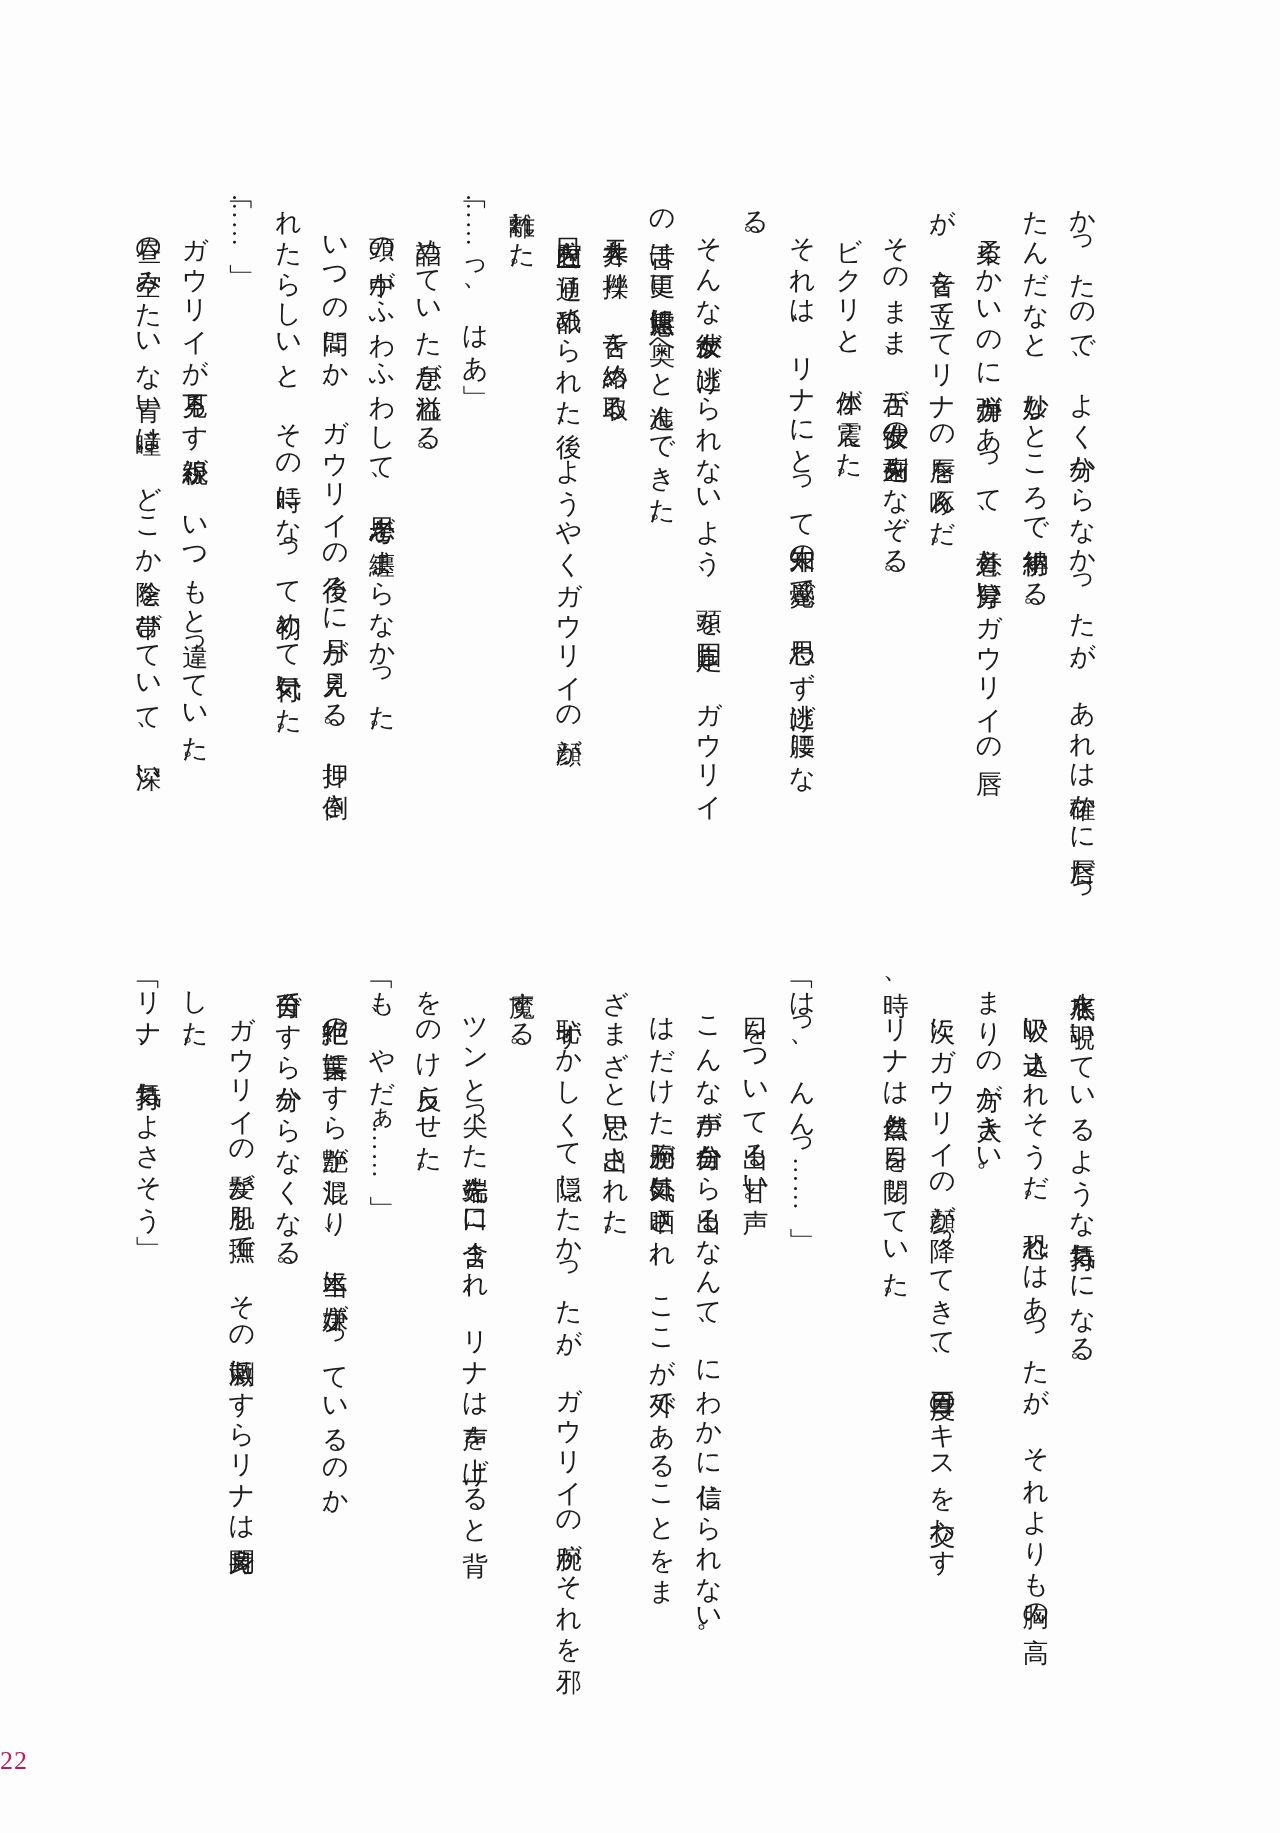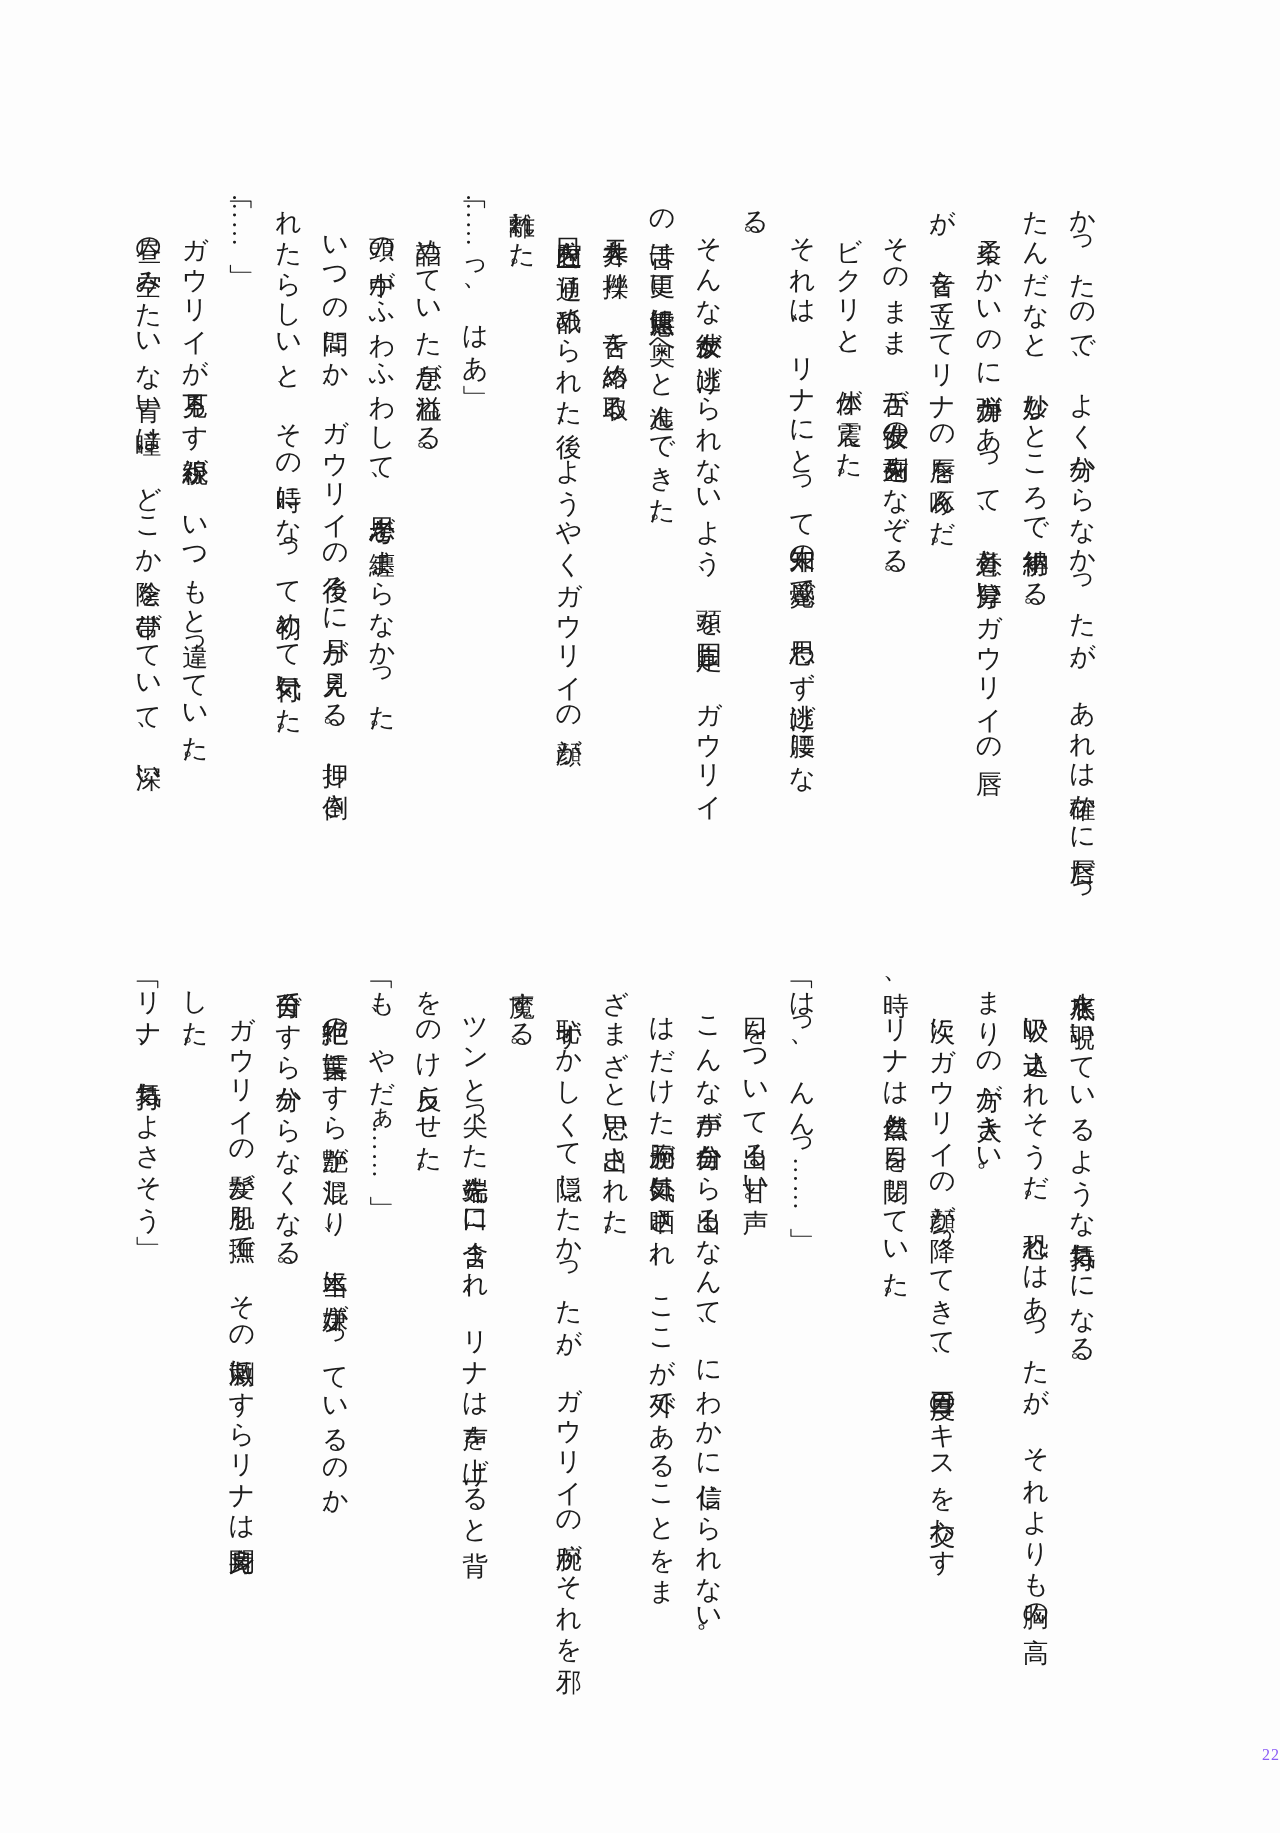--- a/index.html
+++ b/index.html
@@ -40,24 +40,24 @@
     height: 742px;
   }
   .band p.indent {
     text-indent: 27px;
   }
   .page-number {
     position: absolute;
     top: 1746px;
     left: 0;
     width: 100%;
-    text-align: right;
-    font-size: 16px;
+    text-align: left;
+    font-size: 26px;
     letter-spacing: 1px;
-    color: #8b5cf6;
+    color: #be185d;
   }
 </style>
 </head>
 <body>
 
 <div class="page">
   <div class="band band-top">
       <p>かったので、よく分からなかったが、あれは確かに唇だっ</p>
       <p>たんだなと、妙なところで納得する。</p>
       <p class="indent">柔らかいのに弾力があって、意外と分厚いガウリイの唇</p>

